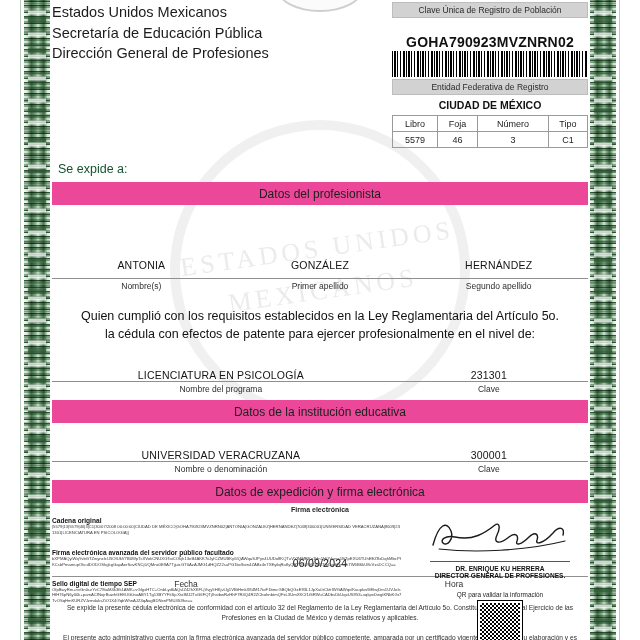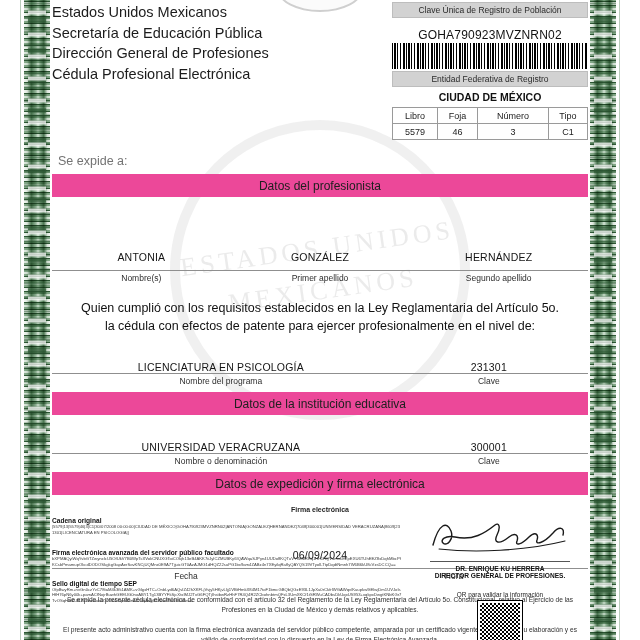--- a/index.html
+++ b/index.html
@@ -97,21 +97,21 @@
 
   
   .header { display: flex; justify-content: space-between; padding-top: 2px; }
   .header-left { font-size: 14.5px; line-height: 1.42; color: #1c1c1c; white-space: nowrap; }
   .header-right { width: 196px; text-align: center; }
 
   .curp-label {
     background: #d2d2d2; color: #2a2a2a;
     font-size: 8.5px; padding: 2px 0; border: 1px solid #bdbdbd;
   }
-  .curp-value { font-size: 12px; font-weight: normal; letter-spacing: 0.2px; padding: 10px 0 1px; color:#111; }
+  .curp-value { font-size: 14px; font-weight: bold; letter-spacing: 0.2px; padding: 16px 0 1px; color:#111; }
   .barcode {
     height: 26px; width: 100%;
     background: repeating-linear-gradient(90deg,
       #000 0px, #000 1px, #fff 1px, #fff 2px,
       #000 2px, #000 4px, #fff 4px, #fff 5px,
       #000 5px, #000 6px, #fff 6px, #fff 8px,
       #000 8px, #000 9px, #fff 9px, #fff 11px,
       #000 11px, #000 13px, #fff 13px, #fff 14px);
   }
   .entidad-label {
@@ -119,21 +119,21 @@
     font-size: 8.5px; padding: 2px 16px; border: 1px solid #bdbdbd; margin-top: 2px;
   }
   .entidad-value { font-size: 10.5px; font-weight: bold; padding: 4px 0 4px; color: #111; }
 
   table.libro { width: 100%; border-collapse: collapse; }
   table.libro th, table.libro td {
     border: 1px solid #9a9a9a; font-size: 9px; padding: 2.5px 0; text-align: center; color: #1c1c1c;
   }
   table.libro th { font-weight: normal; }
 
-  .se-expide { font-size: 12.5px; color: #737373; margin-top: 14px; padding-left: 6px; }
+  .se-expide { font-size: 12.5px; color: #14532d; margin-top: 14px; padding-left: 6px; }
 
   
   .section-bar {
     background: #ec4899; color: #202020;
     text-align: center; font-size: 12px;
     padding: 4.5px 0; margin-top: 6px;
   }
 
   
   .field-row { display: flex; margin-top: 30px; }
@@ -215,21 +215,20 @@
     </div>
     <div class="emblem-arc"></div>
 
     <div class="layer">
 
       <div class="header">
         <div class="header-left">
           <div>Estados Unidos Mexicanos</div>
           <div>Secretaría de Educación Pública</div>
           <div>Dirección General de Profesiones</div>
-          <div>Cédula Profesional Electrónica</div>
         </div>
 
         <div class="header-right">
           <div class="curp-label">Clave Única de Registro de Población</div>
           <div class="curp-value">GOHA790923MVZNRN02</div>
           <div class="barcode"></div>
           <div class="entidad-label">Entidad Federativa de Registro</div>
           <div class="entidad-value">CIUDAD DE MÉXICO</div>
           <table class="libro">
             <tbody>

